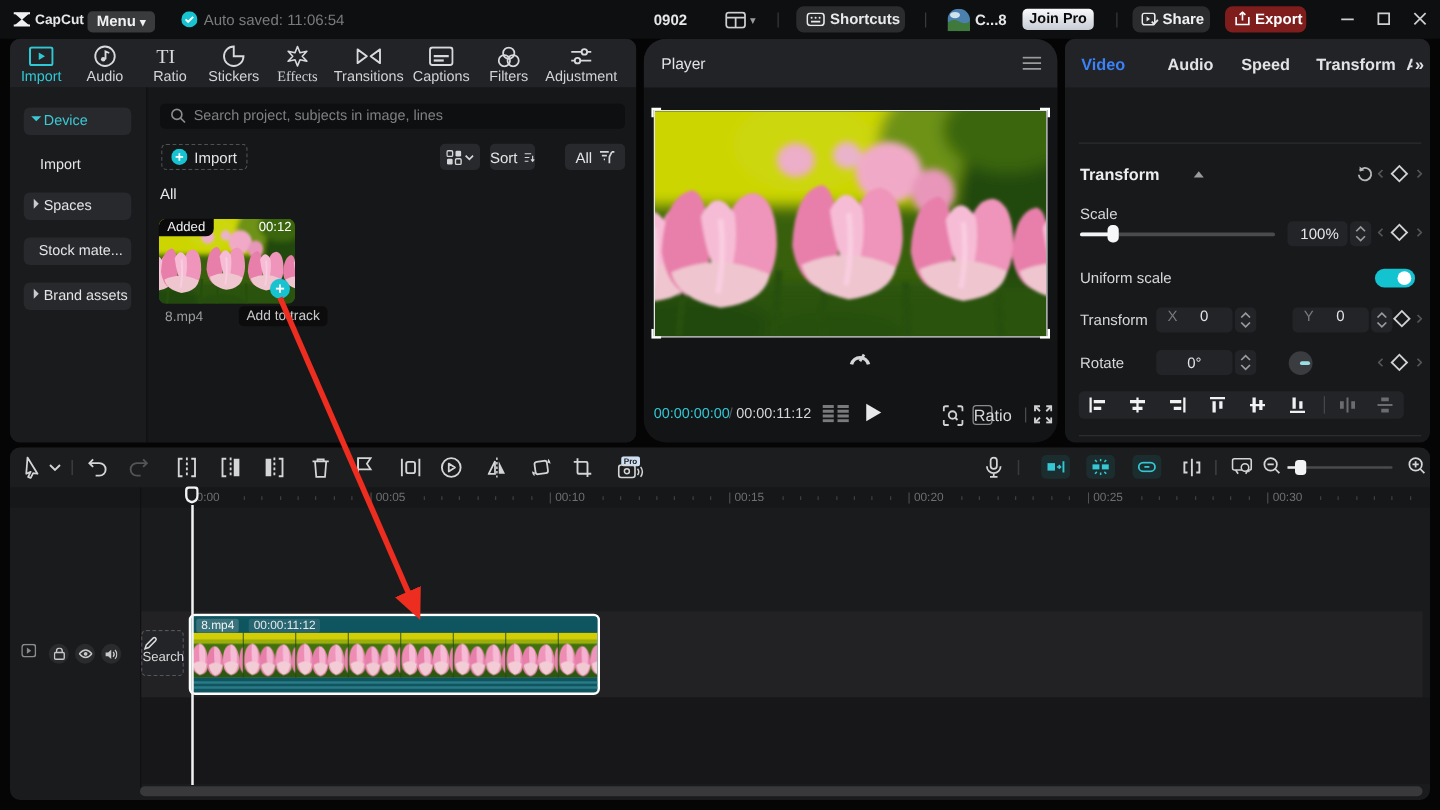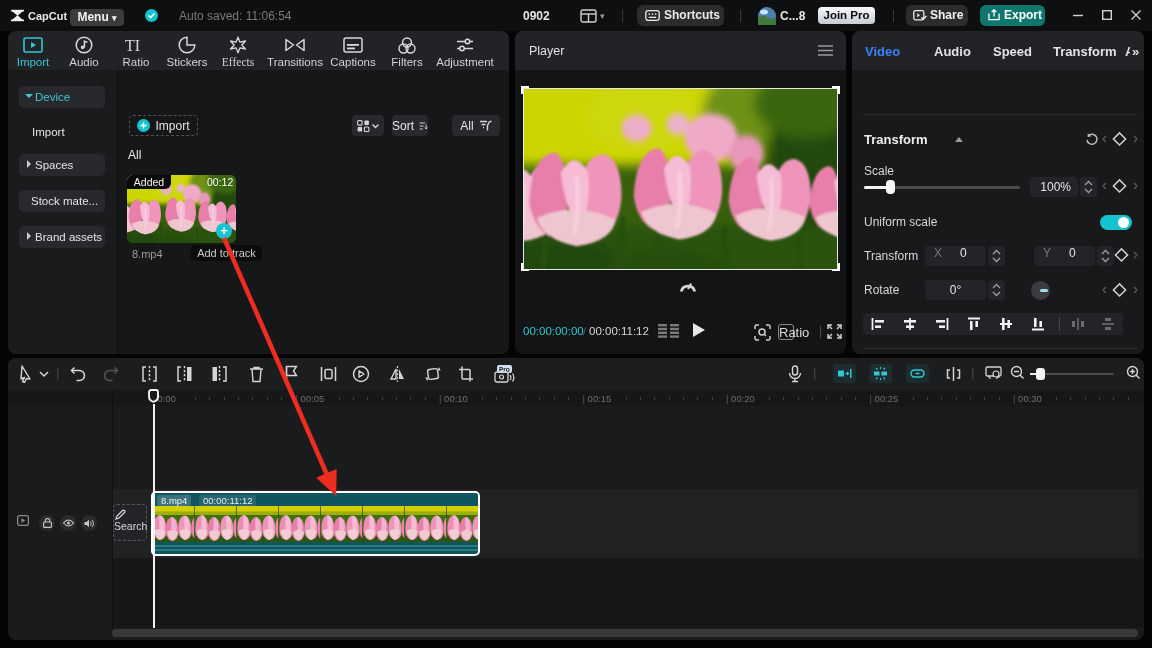--- a/index.html
+++ b/index.html
@@ -6,40 +6,40 @@
 html,body { width:1152px; height:648px; background:#050506; font-family:"Liberation Sans", sans-serif; overflow:hidden; position:relative; }
 .abs { position:absolute; }
 svg { display:block; }
 
 #topbar { left:0; top:0; width:1152px; height:31px; background:#0e0f10; }
 .tb-txt { position:absolute; color:#e6e7e9; font-size:12px; }
 #menu-btn { left:70px; top:9px; width:54px; height:17px; background:#3a3b3d; border-radius:4px; color:#f0f1f3; font-size:12px; font-weight:bold; line-height:17px; text-align:center; }
 .sep { position:absolute; width:1px; height:12px; top:10px; background:#39393b; }
 #join-pro { left:818px; top:7px; width:57px; height:17px; background:linear-gradient(180deg,#f8f9fb,#c7ccd4); border-radius:4px; color:#0b0b0c; font-weight:bold; font-size:11.5px; line-height:17px; text-align:center; }
 #share-btn { left:906px; top:5px; width:62px; height:21px; background:#2b2c2e; border-radius:6px; color:#f0f1f3; font-weight:bold; font-size:12px; line-height:21px; }
-#export-btn { left:980px; top:5px; width:65px; height:21px; background:#0f766e; border-radius:6px; color:#ffffff; font-weight:bold; font-size:12px; line-height:21px; }
+#export-btn { left:980px; top:5px; width:65px; height:21px; background:#7f1d1d; border-radius:6px; color:#ffffff; font-weight:bold; font-size:12px; line-height:21px; }
 
 #left-panel { left:8px; top:31px; width:501px; height:323px; background:#161719; border-radius:8px; overflow:hidden; }
 #lp-tabbar { position:absolute; left:0; top:0; width:501px; height:39px; background:#222327; }
 .lp-tab { position:absolute; top:4px; text-align:center; color:#d2d3d5; }
 .lp-tab .ic { height:20px; display:flex; align-items:center; justify-content:center; }
 .lp-tab .lb { font-size:11.5px; margin-top:1px; }
 #lp-side { position:absolute; left:0; top:39px; width:110px; height:284px; background:#1a1b1d; border-right:1px solid #0e0f10; }
 .side-btn { position:absolute; left:11px; width:86px; height:22px; background:#28292c; border-radius:5px; color:#e3e4e6; font-size:11.5px; line-height:22px; white-space:nowrap; overflow:hidden; }
 .side-btn .tri { display:inline-block; width:0; height:0; margin:0 4px 1px 8px; }
 #lp-content { position:absolute; left:111px; top:39px; width:390px; height:284px; background:#161719; }
 #searchbar { position:absolute; left:9px; top:13px; width:372px; height:20px; background:#0e0f11; border-radius:4px; color:#808184; font-size:11.5px; line-height:20px; }
 .ctl-btn { position:absolute; top:45px; height:21px; background:#28292c; border-radius:4px; color:#e3e4e6; font-size:12px; display:flex; align-items:center; justify-content:center; gap:5px; }
 #thumb { position:absolute; left:8px; top:105px; width:109px; height:68px; border-radius:6px; overflow:hidden; }
 #added-badge { position:absolute; left:8px; top:105px; width:44px; height:14px; background:#0a0a0b; color:#f2f3f5; font-size:10.5px; line-height:14px; text-align:center; border-radius:6px 0 6px 0; }
 #dur { position:absolute; left:88px; top:106px; color:#ffffff; font-size:10.5px; }
 #plus-btn { position:absolute; left:97px; top:153px; width:16px; height:16px; border-radius:50%; background:#17c3d0; color:#fff; font-size:13px; line-height:15px; text-align:center; font-weight:bold; }
 #fname { position:absolute; left:13px; top:178px; color:#9b9c9e; font-size:11px; }
 #tooltip { position:absolute; left:72px; top:175px; width:71px; height:16px; background:#0c0c0d; border-radius:4px; color:#c9cacc; font-size:11px; line-height:16px; text-align:center; }
-#player-panel { left:515px; top:31px; width:331px; height:323px; background:#131416; border-radius:8px; overflow:hidden; }
+#player-panel { left:515px; top:31px; width:331px; height:323px; background:#131416; border-radius:18px; overflow:hidden; }
 #pp-head { position:absolute; left:0; top:0; width:331px; height:39px; background:#222327; color:#e0e1e3; font-size:12.5px; }
 #preview { position:absolute; left:8px; top:57px; width:315px; height:182px; border:1px solid #e8e8e8; }
 #right-panel { left:852px; top:31px; width:292px; height:323px; background:#18191b; border-radius:8px; overflow:hidden; }
 #rp-head { position:absolute; left:0; top:0; width:292px; height:39px; background:#222327; }
 .rp-tab { position:absolute; top:13px; font-size:13px; font-weight:bold; color:#e2e3e5; }
 #subtabs { position:absolute; left:11px; top:52px; width:274px; height:20px; background:#232427; border-radius:6px; }
 .subtab { position:absolute; top:0; height:20px; font-size:12px; line-height:20px; text-align:center; color:#7f8083; }
 #basic-chip { left:1px; width:67px; background:#45464a; border-radius:6px; color:#f0f1f3; }
 .rp-lab { position:absolute; color:#d6d7d9; font-size:12px; }
 .rp-box { position:absolute; background:#232427; border-radius:4px; color:#e4e5e7; font-size:12px; }
@@ -141,21 +141,21 @@
       <path d="M1 1.2 H14 L7.8 6.5 L14 11.8 H1 L7.2 6.5 Z" fill="#f0f0f2"></path>
       <rect x="1" y="0.8" width="13" height="1.6" fill="#f0f0f2"></rect>
       <rect x="1" y="10.6" width="13" height="1.6" fill="#f0f0f2"></rect>
     </svg>
   <div class="tb-txt" style="left:28px;top:10px;font-weight:bold;font-size:11px;letter-spacing:0px">CapCut</div>
   <div id="menu-btn" class="abs">Menu <span style="font-size:9px">▾</span></div>
   <svg class="abs" style="left:145px;top:9px" width="13" height="13" viewBox="0 0 13 13">
       <circle cx="6.5" cy="6.5" r="6.5" fill="#17c3d0"></circle>
       <path d="M3.5 6.5 l2 2 l4-4" stroke="#fff" stroke-width="1.6" fill="none"></path>
     </svg>
-  <div class="tb-txt" style="left:179px;top:9px;color:#7a7b7d">Auto saved: 11:06:54</div>
+  <div class="tb-txt" style="left:163px;top:9px;color:#7a7b7d">Auto saved: 11:06:54</div>
   <div class="tb-txt" style="left:523px;top:9px;font-weight:bold">0902</div>
   <svg class="abs" style="left:580px;top:9px" width="17" height="14" viewBox="0 0 17 14">
       <rect x="1" y="1" width="15" height="12" rx="2" stroke="#cfcfd1" fill="none" stroke-width="1.4"></rect>
       <line x1="1" y1="5" x2="16" y2="5" stroke="#cfcfd1" stroke-width="1.4"></line>
       <line x1="8.5" y1="5" x2="8.5" y2="13" stroke="#cfcfd1" stroke-width="1.4"></line>
     </svg>
   <div class="tb-txt" style="left:600px;top:11px;color:#9a9b9d;font-size:9px">▾</div>
   <div class="sep" style="left:622px"></div>
   <div class="abs" style="left:637px;top:5px;width:87px;height:21px;background:#2b2c2e;border-radius:6px;color:#e8e9eb;font-size:12px;font-weight:bold;line-height:21px">
       <span style="position:absolute;left:27px">Shortcuts</span>
@@ -287,20 +287,24 @@
       </div>
     </div>
   <div id="lp-side">
     <div class="side-btn" style="top:16px;color:#3cc8d4;background:#28292c"><span class="tri" style="border-left:4px solid #3cc8d4;border-top:4px solid transparent;border-bottom:4px solid transparent;transform:rotate(90deg)"></span>Device</div>
     <div class="abs" style="left:24px;top:56px;color:#e3e4e6;font-size:11.5px">Import</div>
     <div class="side-btn" style="top:84px"><span class="tri" style="border-left:4px solid #c9cacc;border-top:4px solid transparent;border-bottom:4px solid transparent"></span>Spaces</div>
     <div class="side-btn" style="top:120px;padding-left:12px">Stock mate...</div>
     <div class="side-btn" style="top:156px"><span class="tri" style="border-left:4px solid #c9cacc;border-top:4px solid transparent;border-bottom:4px solid transparent"></span>Brand assets</div>
   </div>
   <div id="lp-content">
+    <div id="searchbar"><svg style="display:inline-block;vertical-align:-3px;margin:0 6px 0 8px" width="13" height="13" viewBox="0 0 13 13">
+          <circle cx="5.5" cy="5.5" r="4" stroke="#8b8c8e" fill="none" stroke-width="1.3"></circle>
+          <line x1="8.5" y1="8.5" x2="12" y2="12" stroke="#8b8c8e" stroke-width="1.3"></line>
+        </svg>Search project, subjects in image, lines</div>
     <div class="ctl-btn" style="left:10px;width:69px;border:1px dashed #4f5052;background:transparent">
       <svg width="13" height="13" viewBox="0 0 13 13">
           <circle cx="6.5" cy="6.5" r="6.5" fill="#17c3d0"></circle>
           <path d="M6.5 3.5 v6 M3.5 6.5 h6" stroke="#fff" stroke-width="1.4"></path>
         </svg>Import</div>
     <div class="ctl-btn" style="left:233px;width:32px">
       <svg width="22" height="12" viewBox="0 0 22 12">
           <rect x="0.6" y="0.6" width="4.5" height="4.5" rx="1" stroke="#d5d6d8" fill="none" stroke-width="1.1"></rect>
           <rect x="7.4" y="0.6" width="4.5" height="4.5" rx="1" fill="#d5d6d8"></rect>
           <rect x="0.6" y="7" width="4.5" height="4.5" rx="1" fill="#d5d6d8"></rect>

